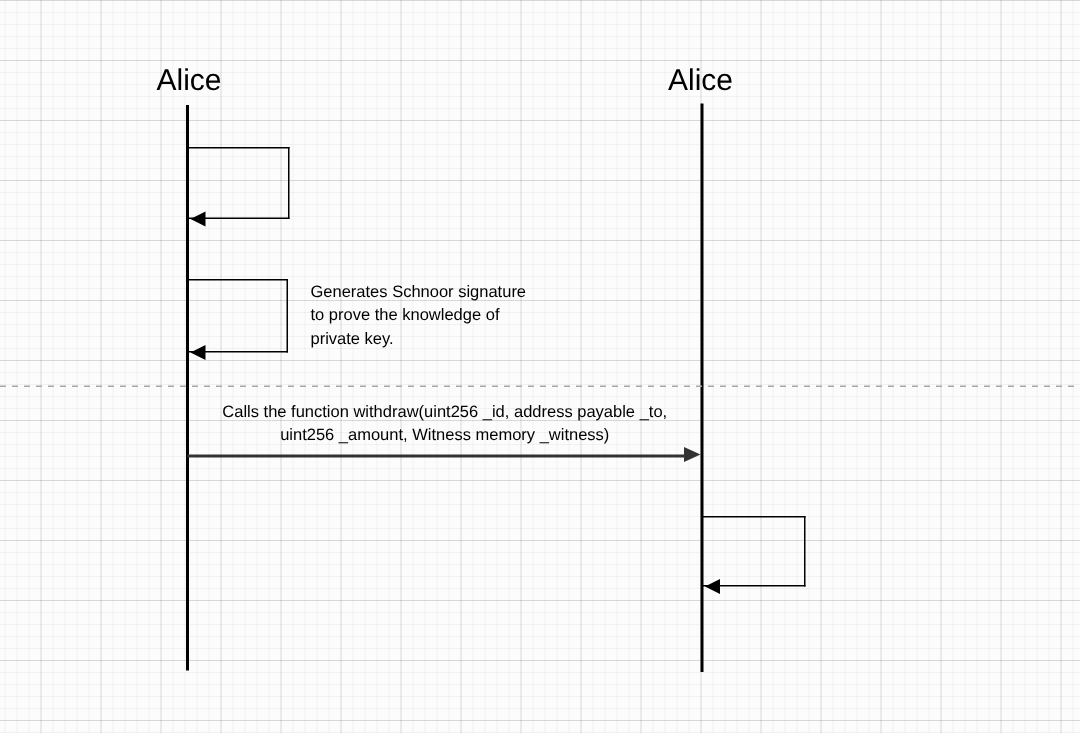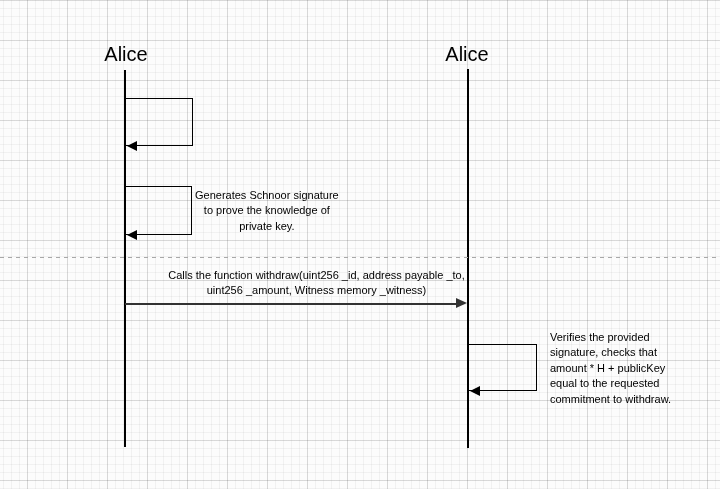--- a/index.html
+++ b/index.html
@@ -78,25 +78,25 @@
   #title-chain   { left: 467px; top: 43px; }
   #lifeline-alice{ left: 124px; top: 70px; height: 377px; }
   #lifeline-chain{ left: 467px; top: 69px; height: 379px; }
 
   #loop1-rect  { left: 125px; top: 98px;  width: 68px; height: 48px; }
   #loop1-arrow { left: 127px; top: 141px; }
   #loop1-text  { left: 205px; top: 110px; }
 
   #loop2-rect  { left: 125px; top: 186px; width: 67px; height: 49px; }
   #loop2-arrow { left: 127px; top: 230px; }
-  #loop2-text  { left: 195px; top: 188px; text-align: center; }
+  #loop2-text  { left: 207px; top: 188px; }
 
   #separator   { left: 0; top: 257px; width: 720px; }
 
-  #msg-text    { left: 125px; top: 268px; width: 343px; padding-left: 20px; }
+  #msg-text    { left: 125px; top: 268px; width: 343px; }
   #msg-line    { left: 125px; top: 303px; width: 333px; }
   #msg-arrow   { left: 456px; top: 298px; }
 
   #loop3-rect  { left: 468px; top: 344px; width: 69px; height: 47px; }
   #loop3-arrow { left: 470px; top: 386px; }
   #loop3-text  { left: 550px; top: 330px; }
 </style>
 </head>
 <body>
 
@@ -119,19 +119,14 @@
 
   <div class="abs separator" id="separator"></div>
 
   <div class="abs msg-label" id="msg-text">Calls the function withdraw(uint256 _id, address payable _to,
 uint256 _amount, Witness memory _witness)</div>
   <div class="abs msg-line" id="msg-line"></div>
   <div class="abs arrow-right" id="msg-arrow"></div>
 
   <div class="abs loop-rect" id="loop3-rect"></div>
   <div class="abs arrow-left" id="loop3-arrow"></div>
-  <div class="abs note" id="loop3-text">Verifies the provided
-signature, checks that
-amount * H + publicKey
-equal to the requested
-commitment to withdraw.</div>
 
 </div>
 
 </body></html>

